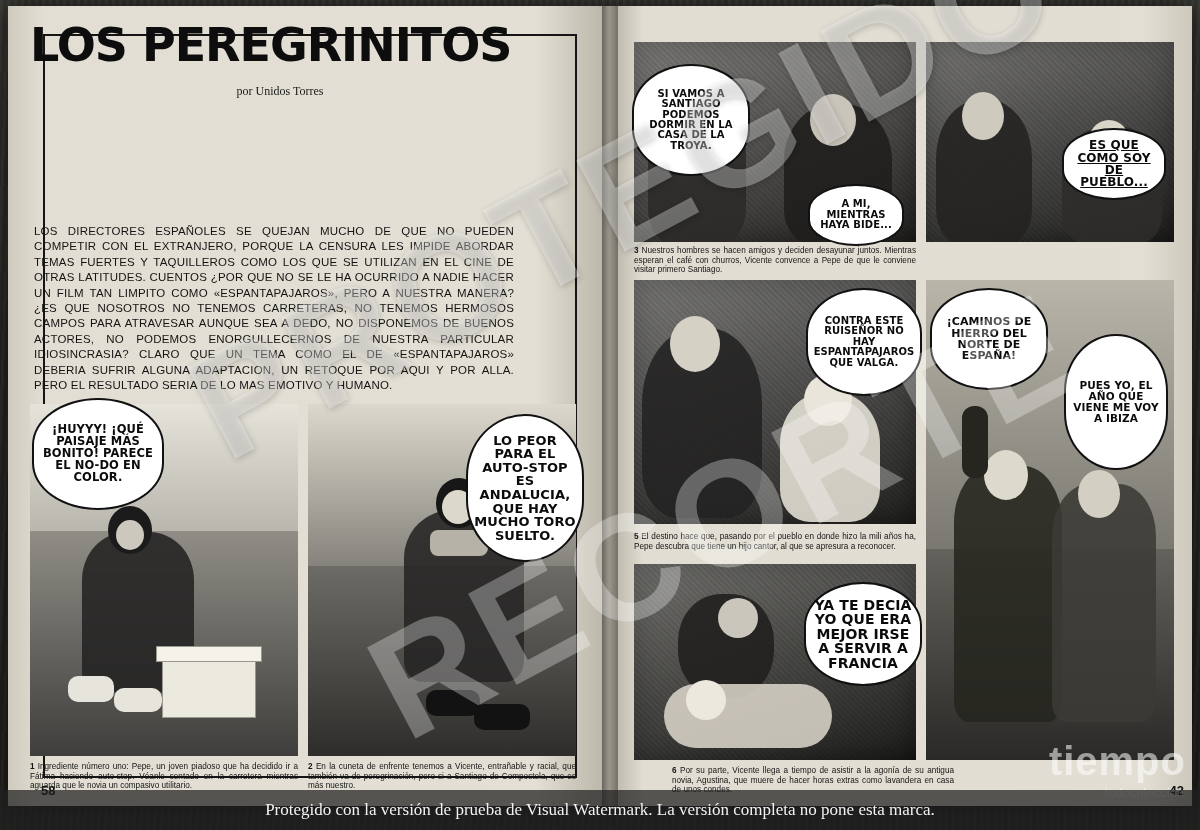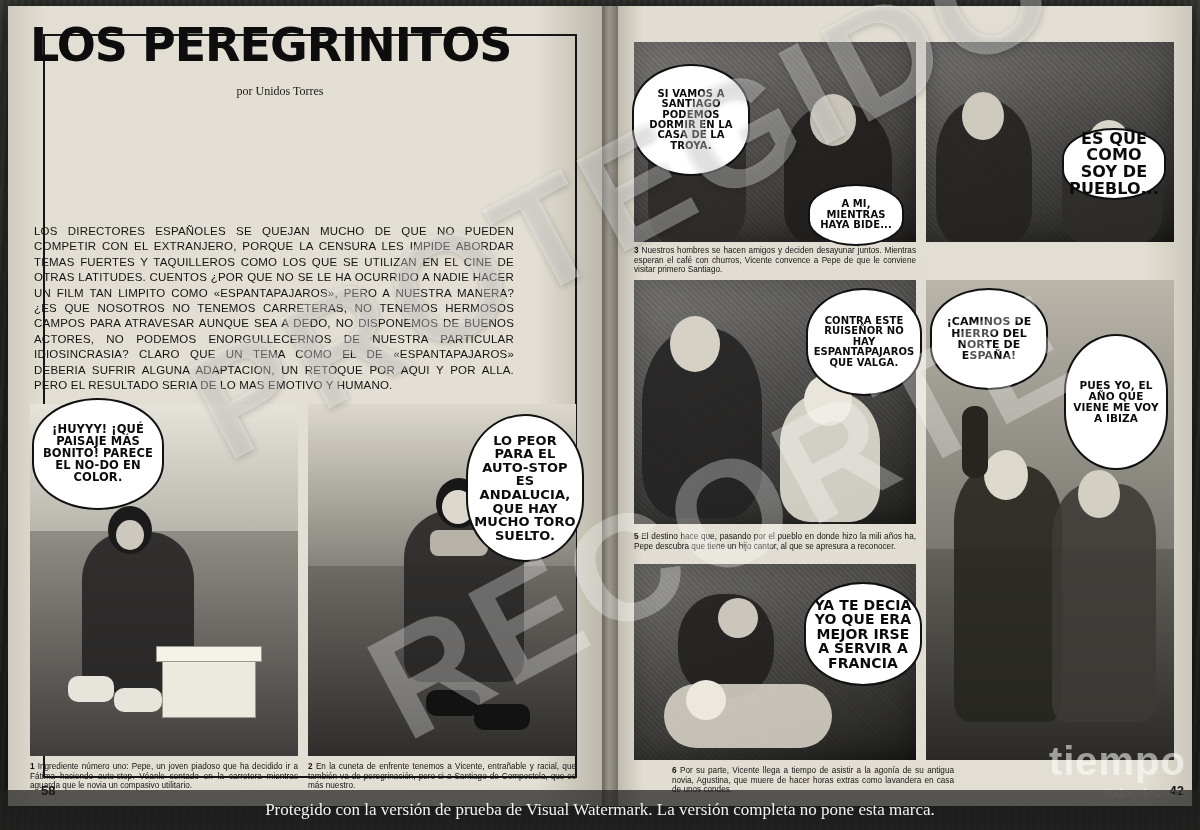--- a/index.html
+++ b/index.html
@@ -178,21 +178,21 @@
       </div>
 
       <div class="photo" style="left:318px;top:36px;width:248px;height:200px;background:#4b4a47;">
         <div class="shade"></div>
         <div class="grain"></div>
         <div class="fig" style="left:10px;top:58px;width:96px;height:146px;background:#232221;"></div>
         <div class="blob" style="left:36px;top:50px;width:42px;height:48px;background:#cfcabe;"></div>
         <div class="fig" style="left:136px;top:84px;width:100px;height:120px;background:#2d2c2a;"></div>
         <div class="blob" style="left:162px;top:78px;width:42px;height:46px;background:#dad5c9;"></div>
       </div>
-      <div class="balloon" style="left:454px;top:122px;width:104px;height:72px;font-size:16px;">
+      <div class="balloon" style="left:454px;top:122px;width:104px;height:72px;font-size:12px;text-decoration:underline;">
         <span>ES QUE COMO SOY DE PUEBLO...</span>
       </div>
 
       <div class="photo" style="left:26px;top:274px;width:282px;height:244px;background:#4f4e4b;">
         <div class="shade"></div>
         <div class="grain"></div>
         <div class="fig" style="left:8px;top:48px;width:120px;height:190px;background:#232222;"></div>
         <div class="blob" style="left:36px;top:36px;width:50px;height:56px;background:#d6d1c5;"></div>
         <div class="fig light" style="left:146px;top:112px;width:100px;height:130px;background:#e6e2d7;"></div>
         <div class="blob" style="left:170px;top:94px;width:48px;height:52px;background:#e9e5db;"></div>

